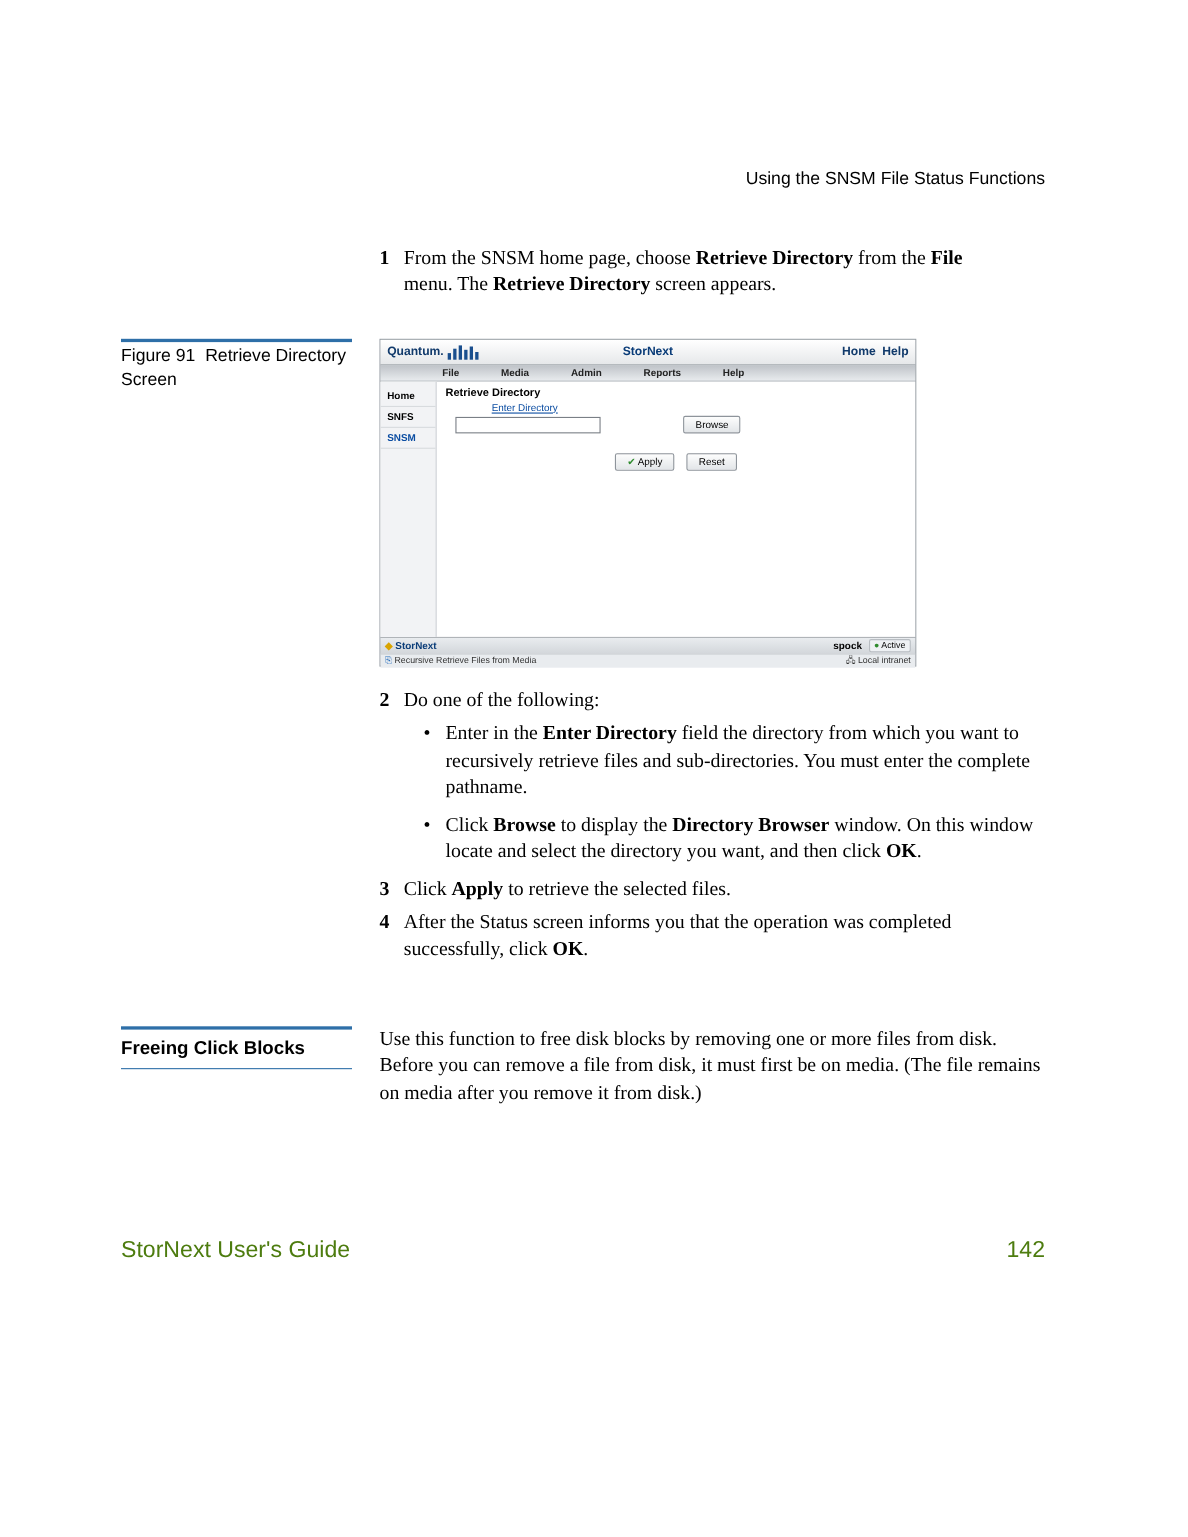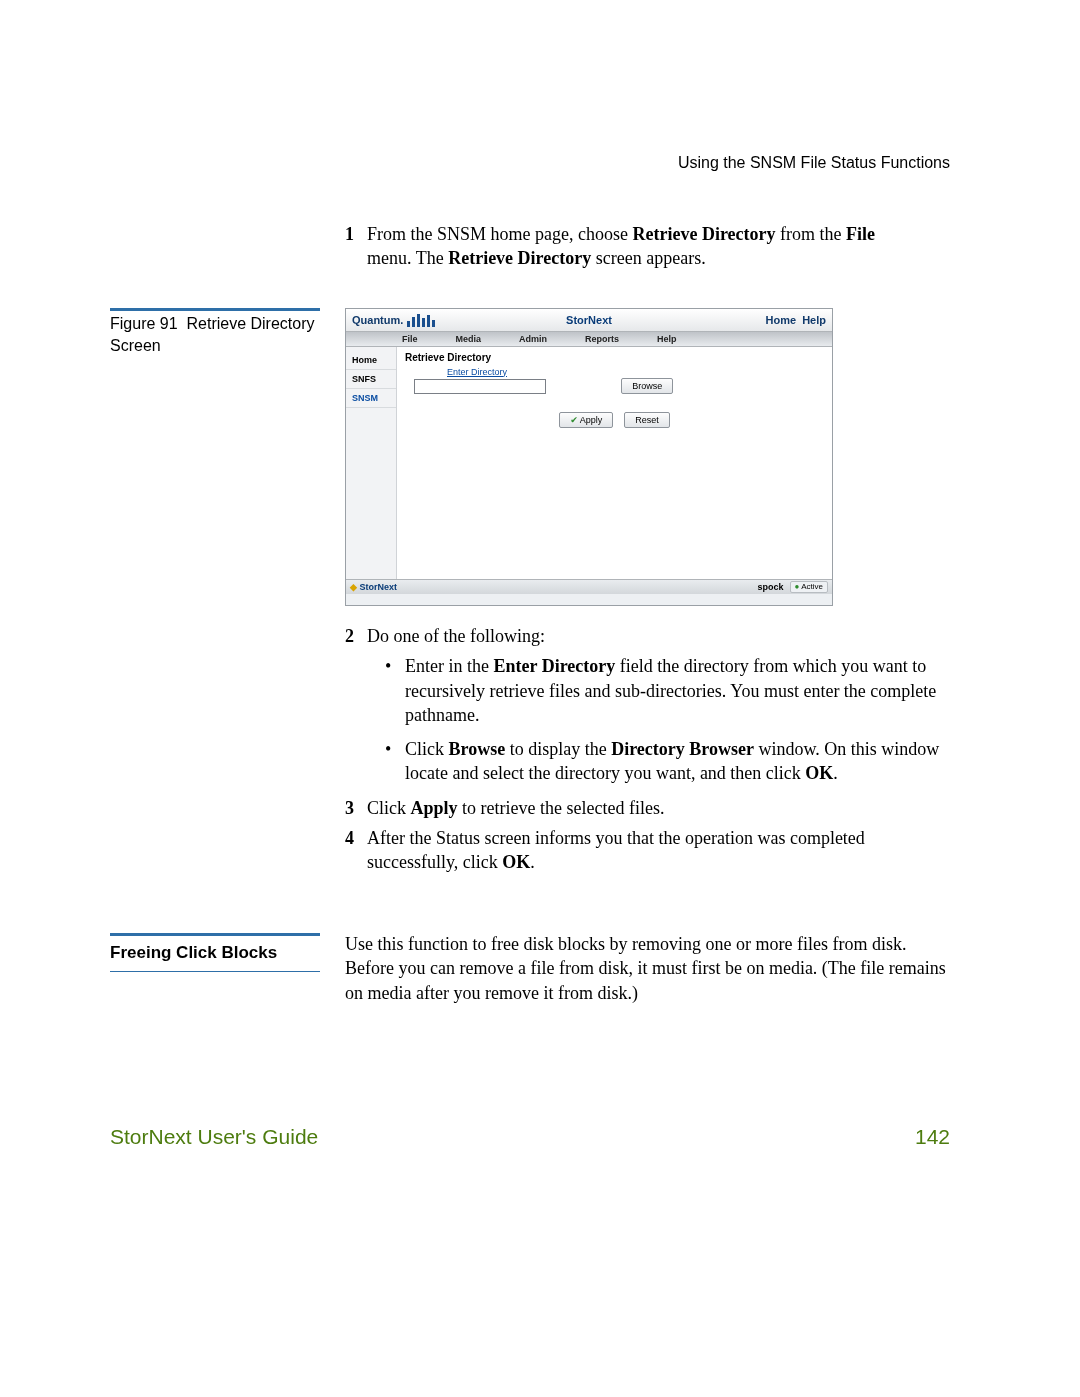--- a/index.html
+++ b/index.html
@@ -261,20 +261,24 @@
       </div>
     </div>
   </div>
   <div class="shot-footer">
     <span class="sn">StorNext</span>
     <span class="right">
       <b>spock</b>
       <span class="active-pill">Active</span>
     </span>
   </div>
+  <div class="shot-status">
+    <span class="ie">Recursive Retrieve Files from Media</span>
+    <span class="intra">Local intranet</span>
+  </div>
 </div>
 
 <div class="main-col" style="top:624px;">
   <div class="step-row">
     <div class="step-num">2</div>
     <div class="step-txt">Do one of the following:</div>
   </div>
   <div class="bullet-list">
     <div class="bullet-row">
       <div class="bullet-dot">•</div>

